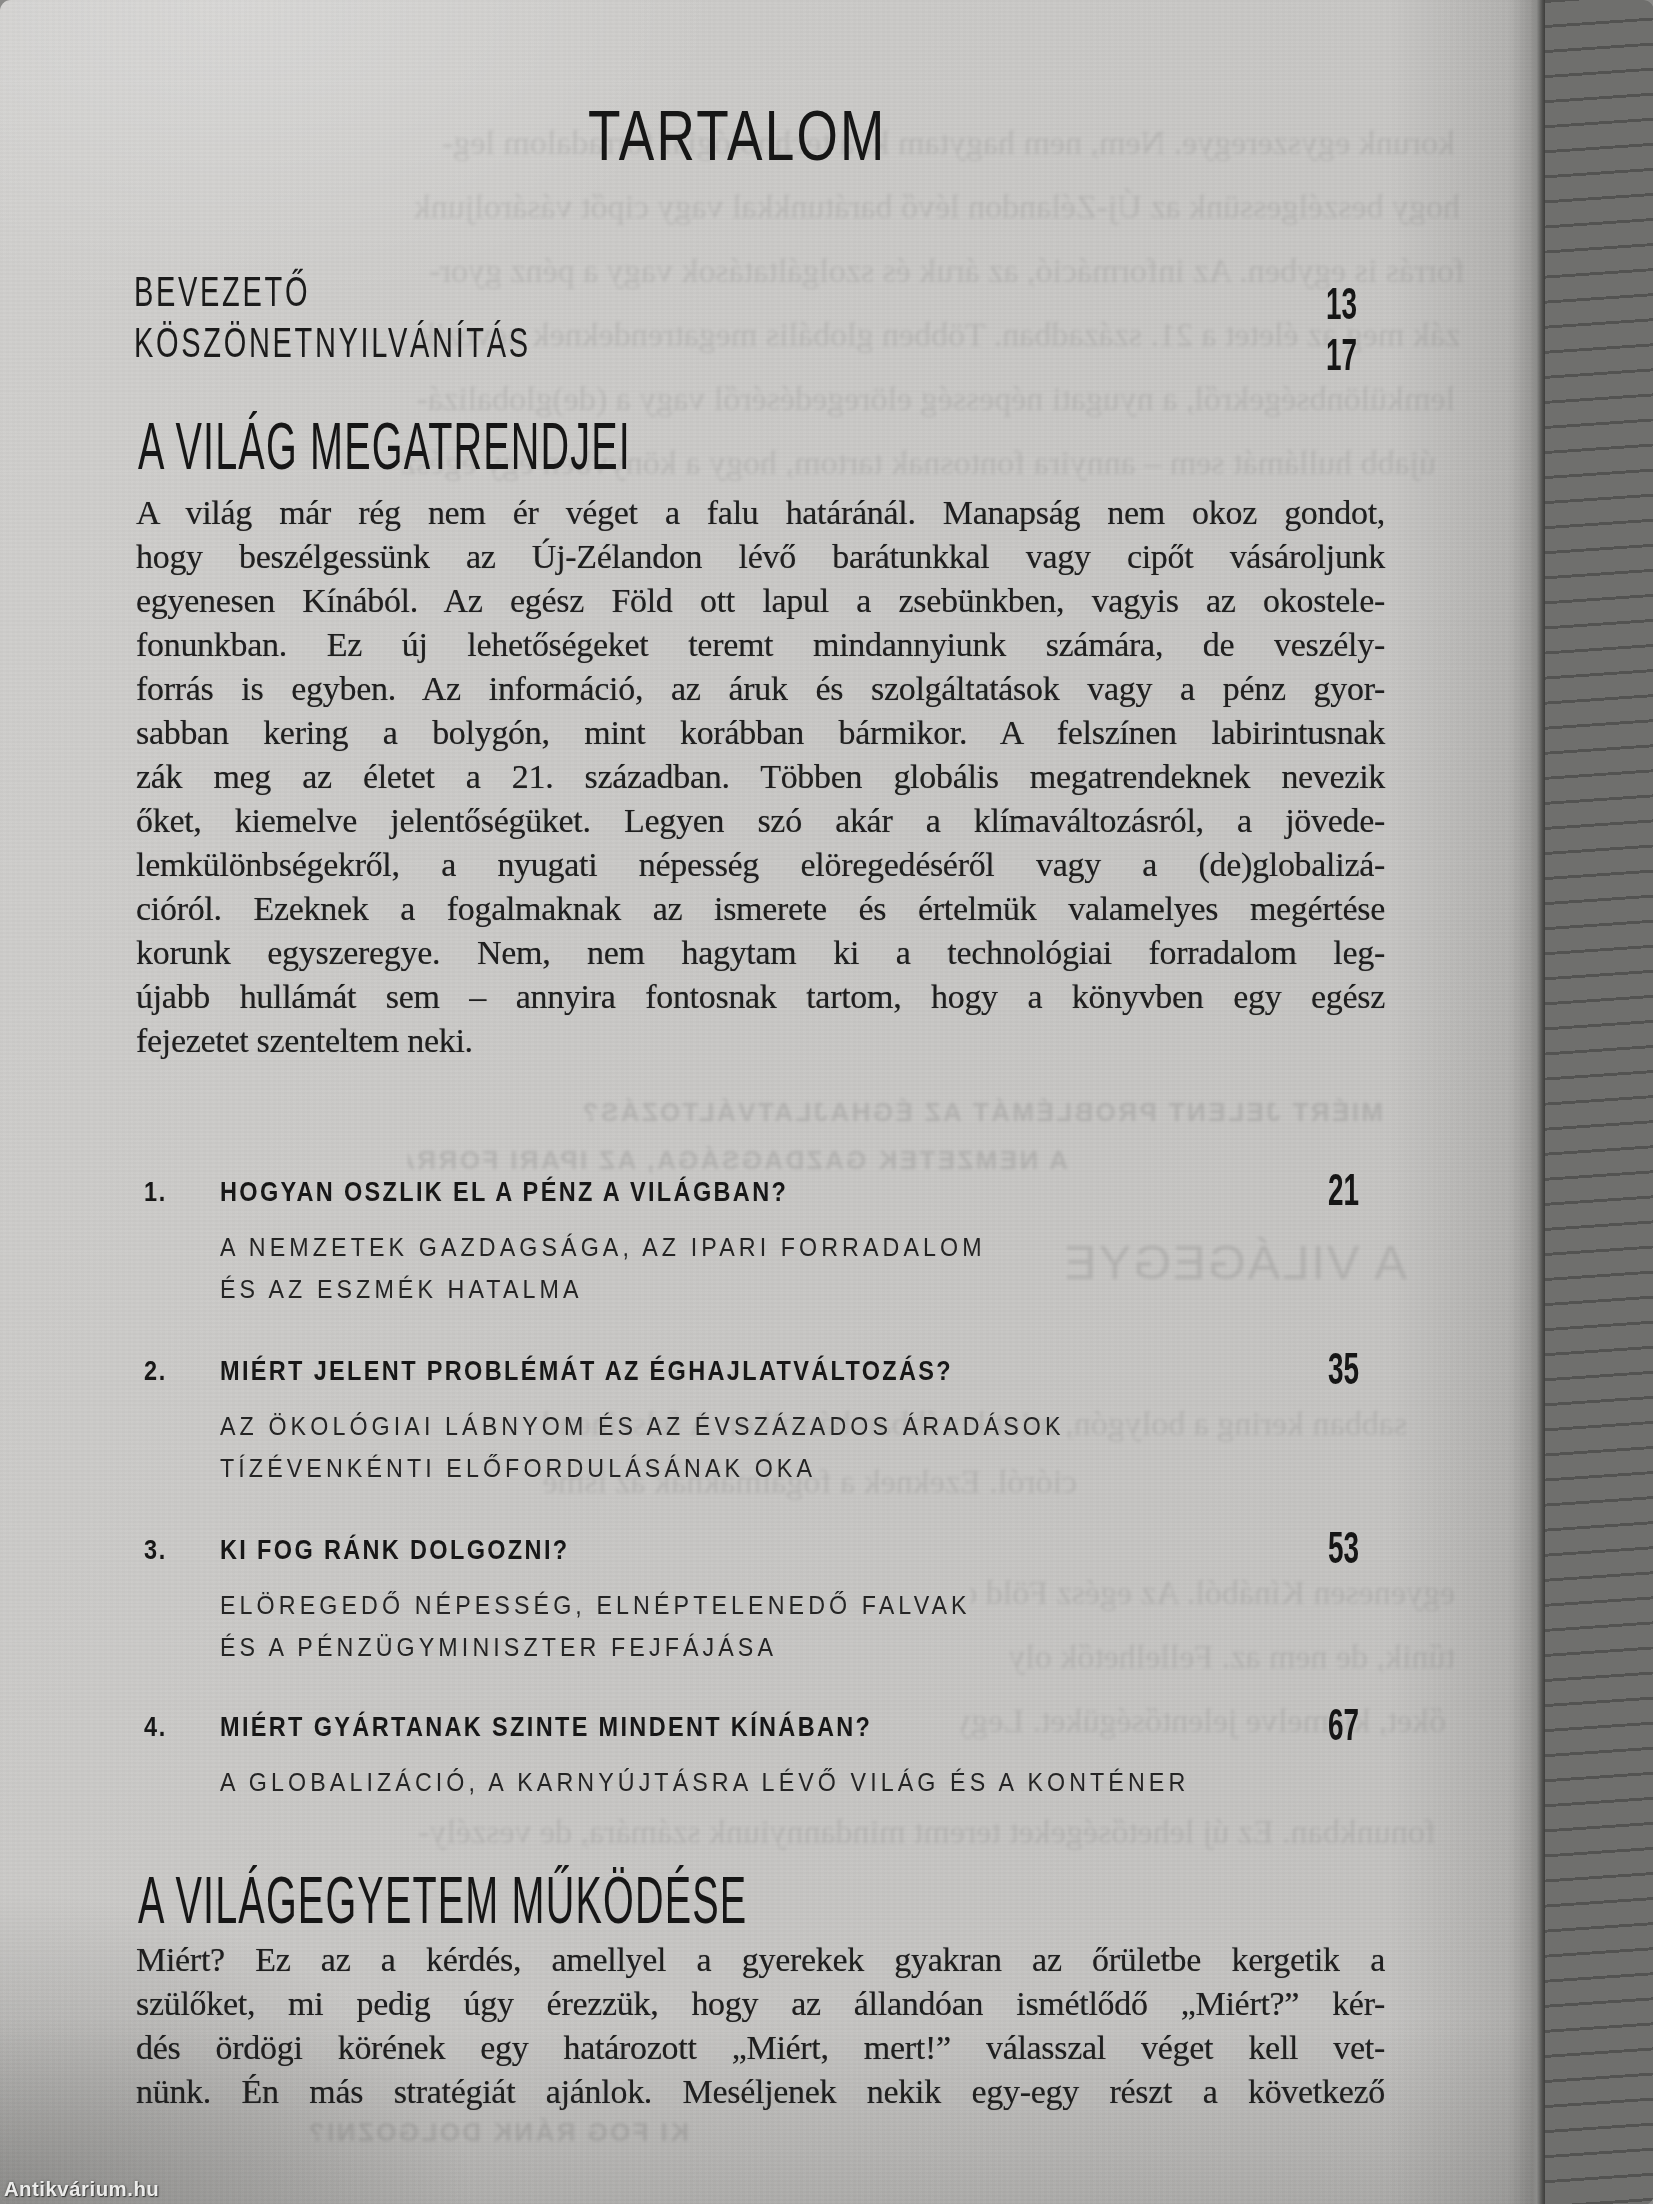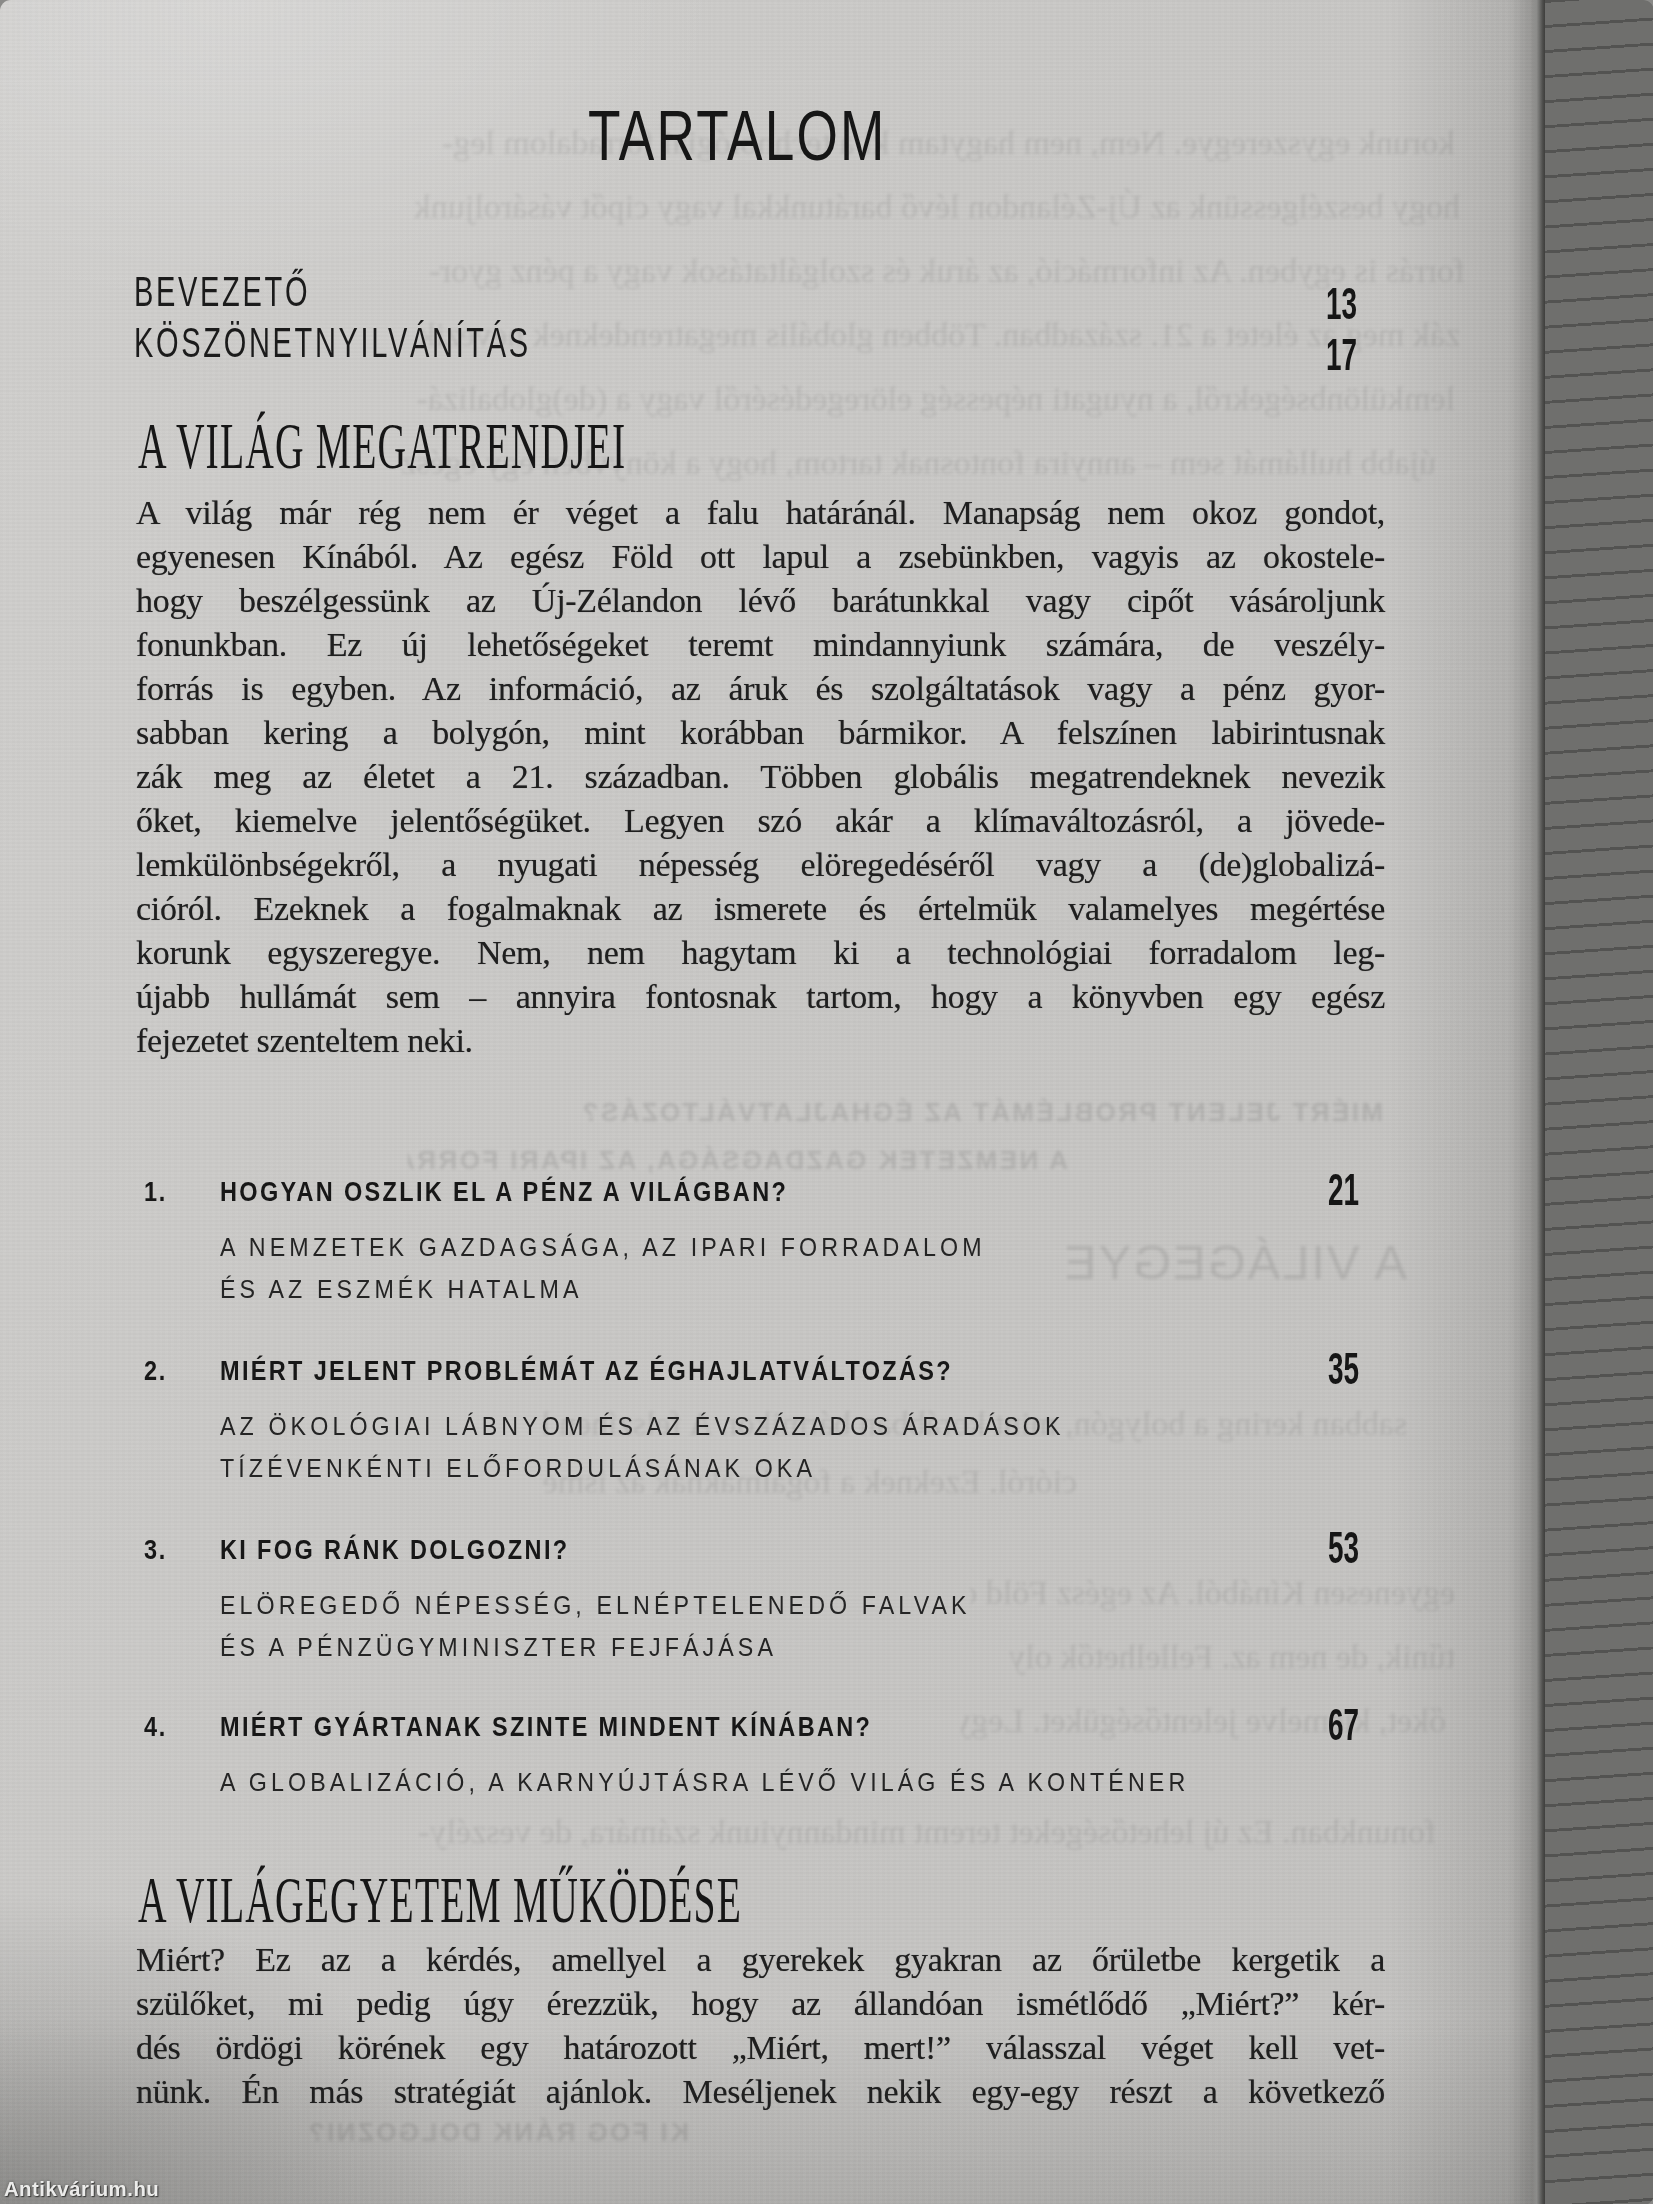--- a/index.html
+++ b/index.html
@@ -42,21 +42,21 @@
   #bigTitle{left:0;top:101px;width:1475px;text-align:center;font-size:70px;line-height:1;
     color:#161616;letter-spacing:2.9px;font-weight:400;}
   #bigTitle .cd-c{transform:scaleX(.76);}
   
   .fm-label{left:134px;font-size:42px;line-height:1;color:#1b1b1b;letter-spacing:3.9px;}
   .fm-label .cd{transform:scaleX(.69);}
   .fm-num{width:1247px;left:136px;text-align:right;font-size:45px;line-height:1;font-weight:700;
     color:#161616;padding-right:26px;box-sizing:border-box;margin-top:12px;}
   .fm-num .cd-r{transform:scaleX(.62);}
   
-  .sec-head{left:138px;font-size:66px;line-height:1;color:#161616;letter-spacing:1.9px;font-weight:400;font-family:Liberation Serif, serif;}
+  .sec-head{left:138px;font-size:66px;line-height:1;color:#161616;letter-spacing:1.9px;font-weight:400;}
   .sec-head .cd{transform:scaleX(.60);}
   
   .para{left:136px;width:1249px;color:#1f1f1f;font-size:34px;letter-spacing:-0.3px;
     text-shadow:0 0 0.7px rgba(25,25,25,.55);}
   .ln{line-height:44px;text-align:justify;text-align-last:justify;white-space:nowrap;}
   .ln-last{line-height:44px;text-align:center;text-align-last:left;white-space:nowrap;}
   
   .chapter{left:136px;width:1247px;height:146px;}
   .ch-num{position:absolute;left:7.8px;top:0;font-size:27px;line-height:1;font-weight:700;
     color:#171717;letter-spacing:1.9px;}
@@ -121,22 +121,22 @@
   <div class="abs sans fm-num" style="top:320px;">
     <span class="cd-r">17</span>
   </div>
 
   <div class="abs sans sec-head" style="top:413px;">
     <span class="cd">A VILÁG MEGATRENDJEI</span>
   </div>
 
   <div class="abs para" style="top:491px;">
     <div class="ln">A világ már rég nem ér véget a falu határánál. Manapság nem okoz gondot,</div>
+    <div class="ln">hogy beszélgessünk az Új-Zélandon lévő barátunkkal vagy cipőt vásároljunk</div>
     <div class="ln">egyenesen Kínából. Az egész Föld ott lapul a zsebünkben, vagyis az okostele-</div>
-    <div class="ln">hogy beszélgessünk az Új-Zélandon lévő barátunkkal vagy cipőt vásároljunk</div>
     <div class="ln">fonunkban. Ez új lehetőségeket teremt mindannyiunk számára, de veszély-</div>
     <div class="ln">forrás is egyben. Az információ, az áruk és szolgáltatások vagy a pénz gyor-</div>
     <div class="ln">sabban kering a bolygón, mint korábban bármikor. A felszínen labirintusnak</div>
     <div class="ln">zák meg az életet a 21. században. Többen globális megatrendeknek nevezik</div>
     <div class="ln">őket, kiemelve jelentőségüket. Legyen szó akár a klímaváltozásról, a jövede-</div>
     <div class="ln">lemkülönbségekről, a nyugati népesség elöregedéséről vagy a (de)globalizá-</div>
     <div class="ln">cióról. Ezeknek a fogalmaknak az ismerete és értelmük valamelyes megértése</div>
     <div class="ln">korunk egyszeregye. Nem, nem hagytam ki a technológiai forradalom leg-</div>
     <div class="ln">újabb hullámát sem – annyira fontosnak tartom, hogy a könyvben egy egész</div>
     <div class="ln-last">fejezetet szenteltem neki.</div>

